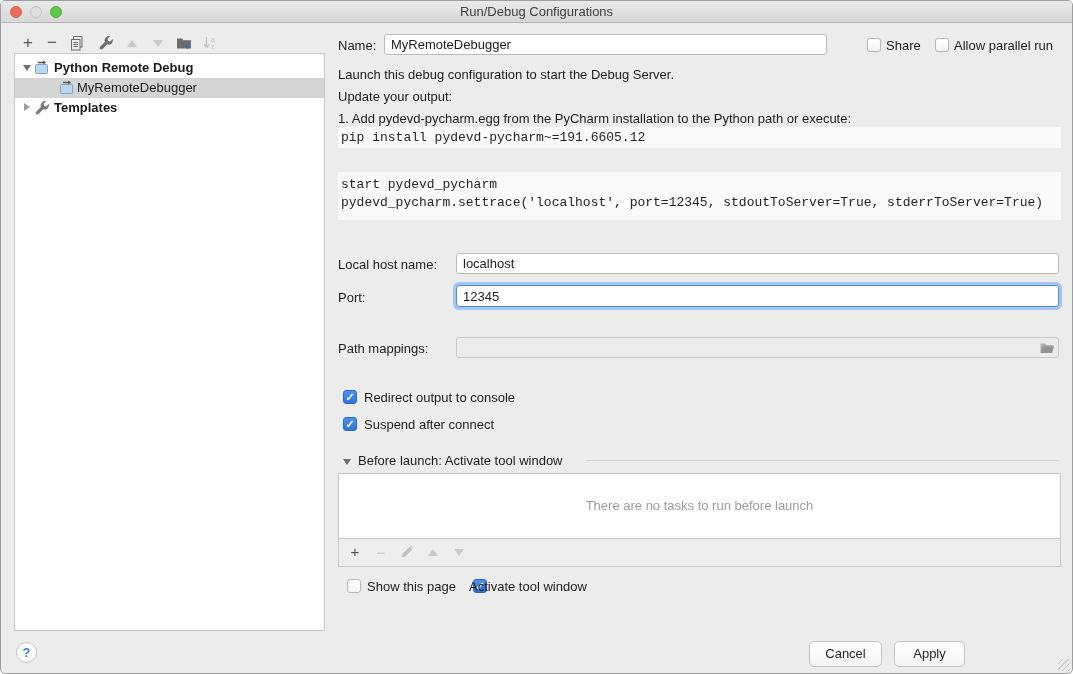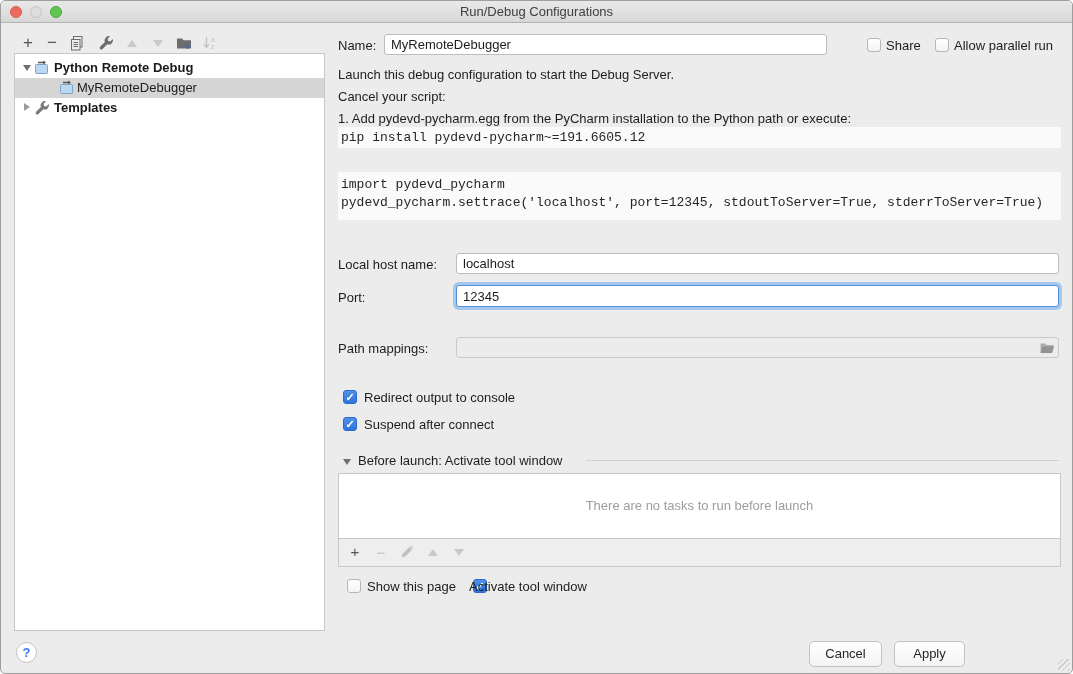--- a/index.html
+++ b/index.html
@@ -142,25 +142,25 @@
   </div>
 
   <span class="lbl" style="left:337px;top:37px">Name:</span>
   <input class="field" style="left: 383px; top: 33px; width: 443px; height: 21px;" value="MyRemoteDebugger">
   <span class="cb" style="left:866px;top:37px"></span>
   <span class="cblbl" style="left:885px;top:37px">Share</span>
   <span class="cb" style="left:934px;top:37px"></span>
   <span class="cblbl" style="left:953px;top:37px">Allow parallel run</span>
 
   <span class="lbl" style="left:337px;top:66px">Launch this debug configuration to start the Debug Server.</span>
-  <span class="lbl" style="left:337px;top:88px">Cancel your script:</span>
+  <span class="lbl" style="left:337px;top:88px">Update your output:</span>
   <span class="lbl" style="left:337px;top:110px">1. Add pydevd-pycharm.egg from the PyCharm installation to the Python path or execute:</span>
   <div class="codebg" style="left:337px;top:126px;width:723px;height:21px;line-height:21px;padding-left:3px">pip install pydevd-pycharm~=191.6605.12</div>
   <span class="lbl" style="left:337px;top:152px"></span>
-  <div class="codebg" style="left:337px;top:171px;width:723px;height:48px;padding:4px 0 0 3px;line-height:18px"><span>import pydevd_pycharm</span><br><span>pydevd_pycharm.settrace('localhost', port=12345, stdoutToServer=True, stderrToServer=True)</span></div>
+  <div class="codebg" style="left:337px;top:171px;width:723px;height:48px;padding:4px 0 0 3px;line-height:18px"><span>start pydevd_pycharm</span><br><span>pydevd_pycharm.settrace('localhost', port=12345, stdoutToServer=True, stderrToServer=True)</span></div>
 
   <span class="lbl" style="left:337px;top:256px">Local host name:</span>
   <input class="field" style="left: 455px; top: 252px; width: 603px; height: 21px;" value="localhost">
 
   <span class="lbl" style="left:337px;top:289px">Port:</span>
   <input class="field field-focus" style="left: 455px; top: 284px; width: 603px; height: 22px;" autofocus="" value="12345">
 
   <span class="lbl" style="left:337px;top:340px">Path mappings:</span>
   <input class="field" style="left: 455px; top: 336px; width: 603px; height: 21px;" disabled="" value="">
   <svg style="position:absolute;left:1038px;top:339px" width="16" height="16" viewBox="0 0 16 16">

